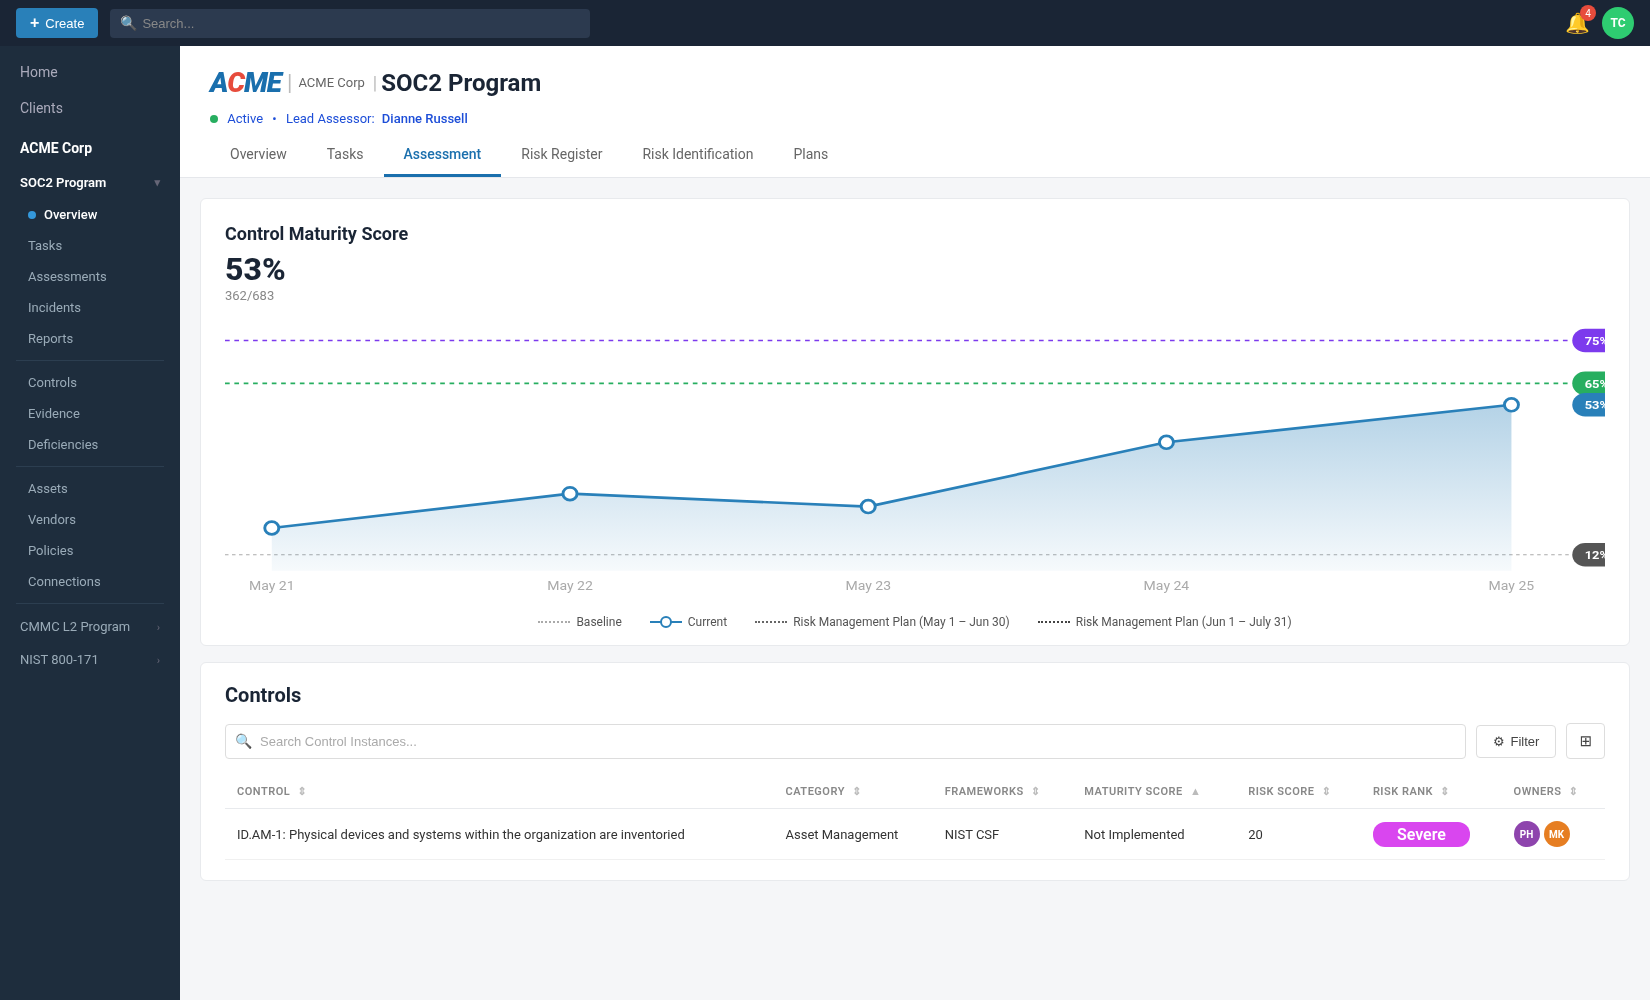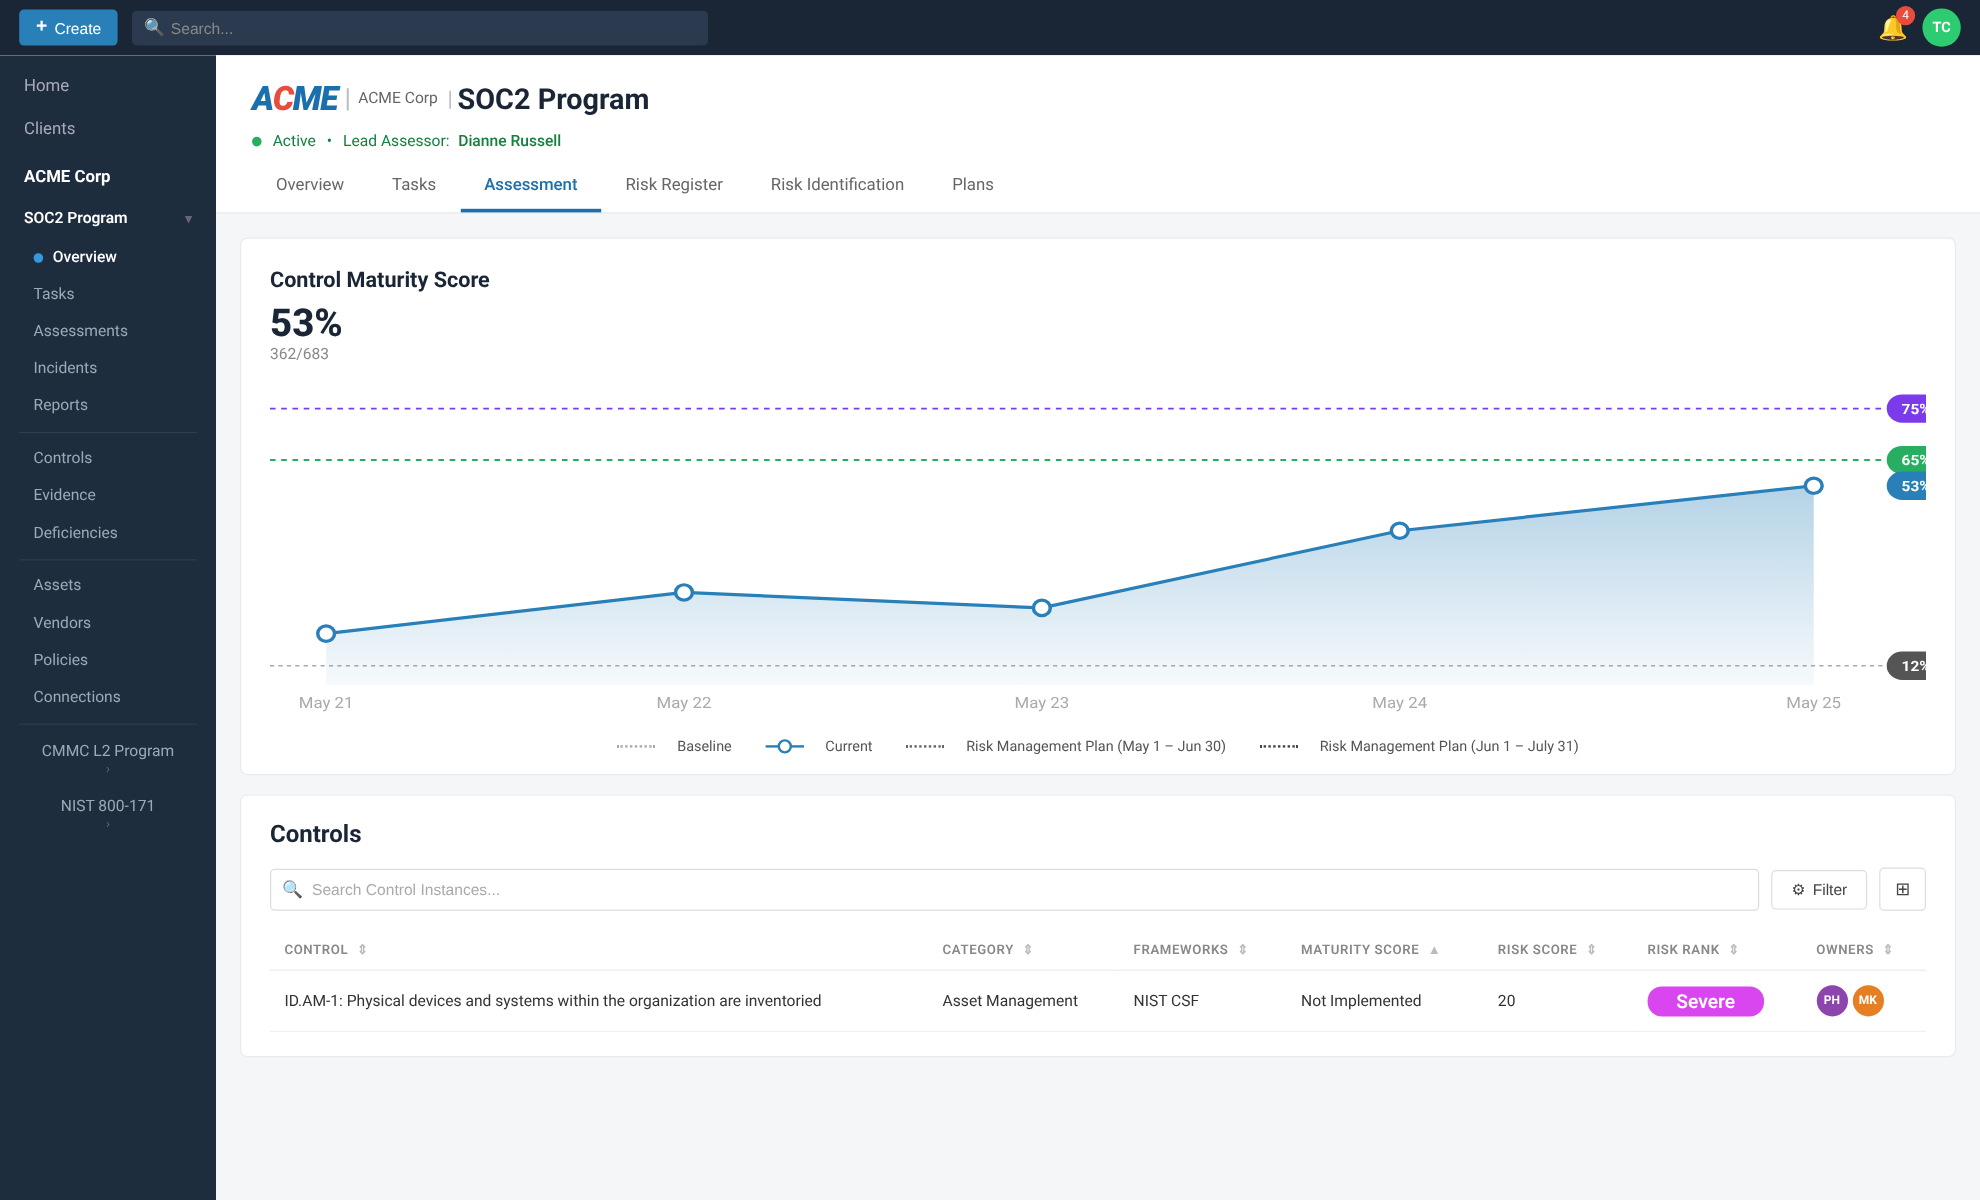--- a/index.html
+++ b/index.html
@@ -144,23 +144,22 @@
       border-top: 1px solid #2c3e50;
       margin: 6px 16px;
     }
     .chevron { font-size: 11px; color: #667; }
     .sidebar-other-program {
       padding: 9px 20px;
       font-size: 13px;
       color: #9aabb8;
       cursor: pointer;
       display: flex;
-      align-items: center;
+      align-items: flex-end;
       justify-content: space-between;
-      flex-direction: column;
     }
 
     
     .content {
       flex: 1;
       overflow-y: auto;
       background: #f5f6f8;
     }
 
     
@@ -187,21 +186,21 @@
       color: #1a6fad;
       letter-spacing: -1px;
     }
     .page-title {
       font-size: 24px;
       font-weight: 700;
       color: #1a2535;
     }
     .page-subtitle {
       font-size: 13px;
-      color: #15803d;
+      color: #1d4ed8;
       margin-bottom: 0;
     }
     .active-dot-inline {
       display: inline-block;
       width: 8px;
       height: 8px;
       background: #27ae60;
       border-radius: 50%;
       margin-right: 6px;
     }
@@ -261,21 +260,21 @@
       gap: 28px;
       justify-content: center;
       margin-top: 12px;
       font-size: 12px;
       color: #555;
       flex-wrap: wrap;
     }
     .legend-item {
       display: flex;
       align-items: center;
-      gap: 18px;
+      gap: 6px;
     }
     .legend-line-baseline {
       width: 32px;
       height: 2px;
       border-top: 2px dotted #aaa;
     }
     .legend-line-current {
       width: 32px;
       height: 2px;
       background: #2980b9;

